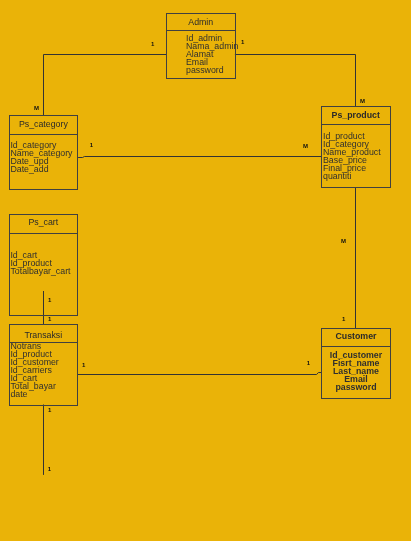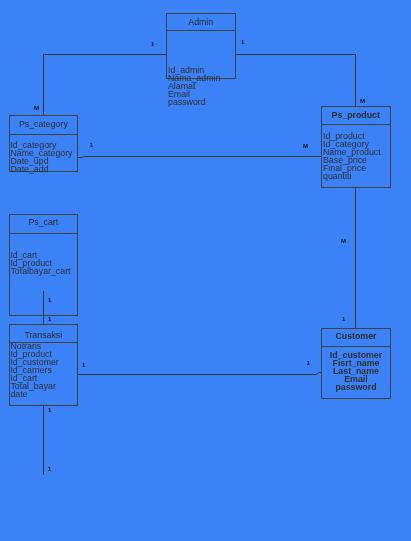--- a/index.html
+++ b/index.html
@@ -1,20 +1,20 @@
 <!DOCTYPE html>
 <html><head>
 <meta charset="utf-8">
 <title>Entity Relationship Diagram</title>
 <style>
   html,body{margin:0;padding:0;background:#ffffff;}
   body{width:411px;height:541px;overflow:hidden;
        font-family:"Liberation Sans",sans-serif;
        -webkit-font-smoothing:antialiased;}
-  #canvas{position:relative;width:411px;height:541px;background:#3b82f6;overflow:hidden;}
+  #canvas{position:relative;width:411px;height:541px;background:#eab308;overflow:hidden;}
 
   
   .links{position:absolute;left:0;top:0;overflow:visible;}
   .links polyline{fill:none;stroke:#333333;stroke-width:1;
                   shape-rendering:geometricPrecision;}
 
   
   .card{position:absolute;font-size:6px;font-weight:bold;line-height:1;
         color:#111111;white-space:nowrap;}
 
@@ -25,22 +25,22 @@
   .ent .hdrline{position:absolute;left:0;width:100%;height:0;
                 border-top:1px solid #404040;}
   .ent .hdr{position:absolute;left:0;width:100%;text-align:center;
             font-size:8.80px;line-height:1;color:#2a2a2a;white-space:nowrap;}
   .ent .attrs{position:absolute;font-size:8.80px;line-height:7.95px;
               white-space:nowrap;color:#2f2f2f;}
   .ent .attrs>div{height:7.95px;}
 .e-admin{left:166.00px;top:13.20px;width:69.50px;height:65.60px;}
 .e-admin .hdrline{top:17.30px;}
 .e-admin .hdr{top:5.10px;}
-.e-admin .attrs{left:2.00px;top:22.10px;margin-top:32px;}
-.e-ps-category{left:8.50px;top:115.30px;width:69.70px;height:57px;}
+.e-admin .attrs{left:20px;top:22.10px;}
+.e-ps-category{left:8.50px;top:115.30px;width:69.70px;height:75px;}
 .e-ps-category .hdrline{top:18.70px;}
 .e-ps-category .hdr{top:4.90px;}
 .e-ps-category .attrs{left:1.90px;top:26.70px;}
 .e-ps-product{left:321.00px;top:106.30px;width:69.50px;height:82.10px;}
 .e-ps-product .hdrline{top:17.90px;}
 .e-ps-product .hdr{top:4.70px;font-weight:bold;}
 .e-ps-product .attrs{left:2.00px;top:26.60px;}
 .e-ps-cart{left:8.50px;top:213.80px;width:69.60px;height:102px;}
 .e-ps-cart .hdrline{top:19.30px;}
 .e-ps-cart .hdr{top:4.30px;}

